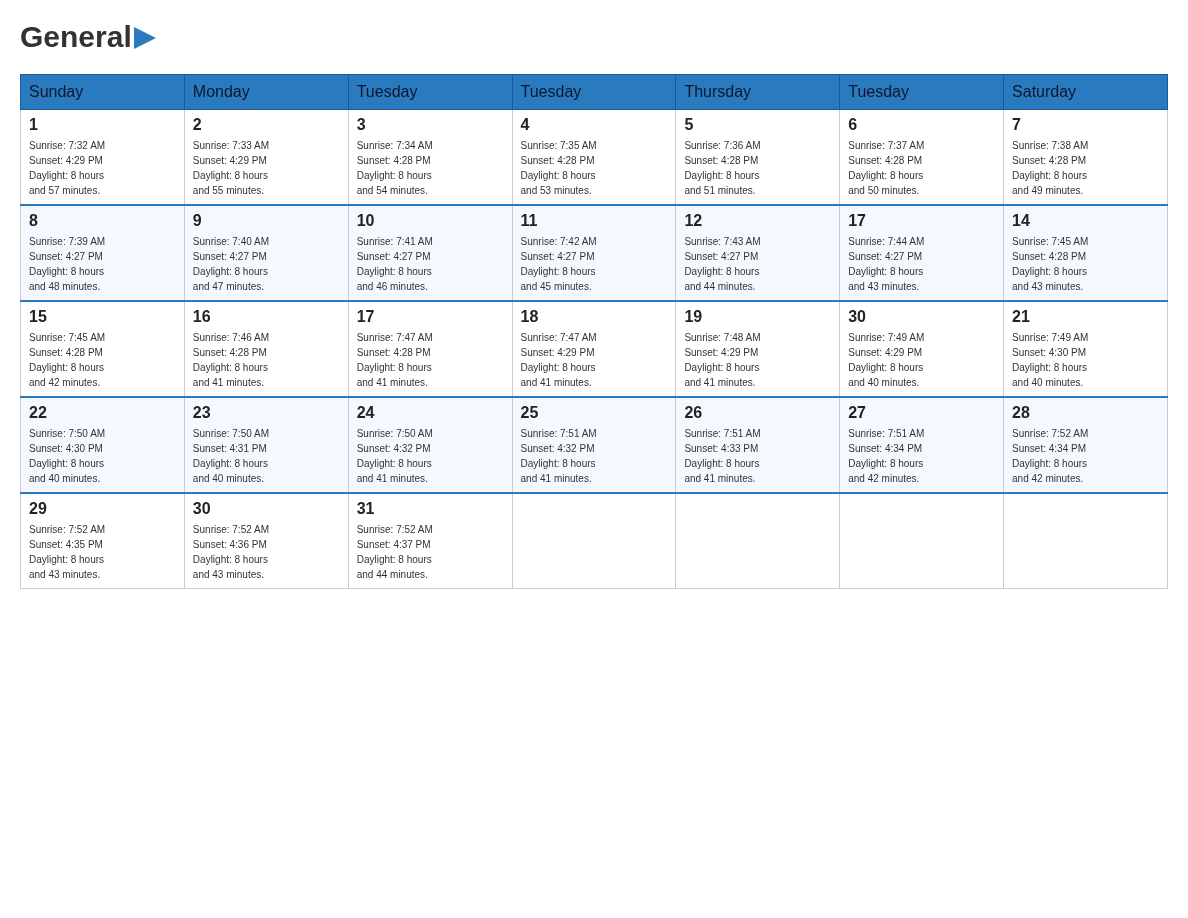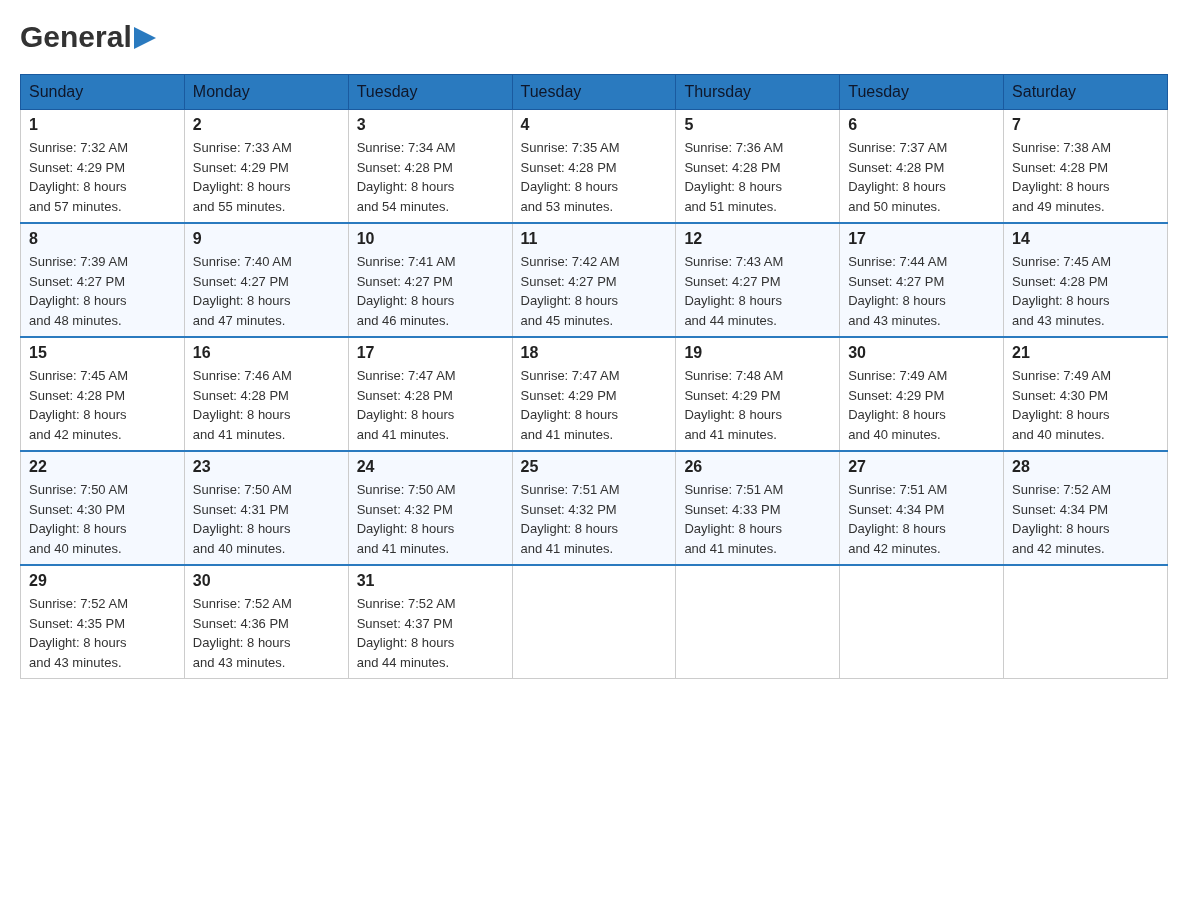--- a/index.html
+++ b/index.html
@@ -56,21 +56,21 @@
     .calendar tr:nth-child(odd) td {
       background-color: #fff;
     }
     .day-number {
       font-size: 16px;
       font-weight: bold;
       color: #222;
       margin-bottom: 4px;
     }
     .day-info {
-      font-size: 13px;
+      font-size: 10px;
       color: #333;
       line-height: 1.5;
     }
     .empty-cell {
       background-color: #fff !important;
     }
     
     .logo-container {
       display: flex;
       flex-direction: column;

